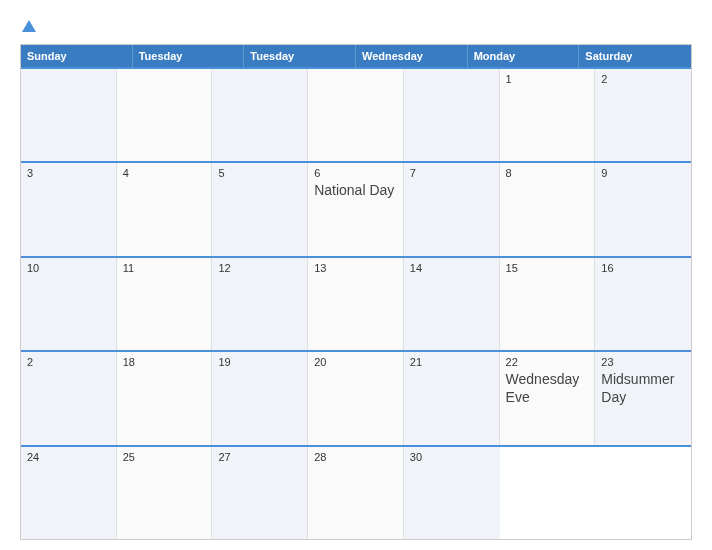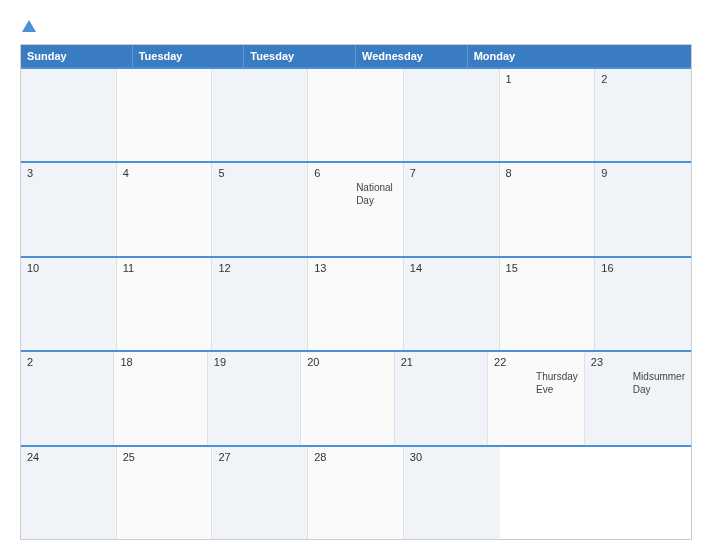--- a/index.html
+++ b/index.html
@@ -112,25 +112,24 @@
     .cal-cell:last-child {
       border-right: none;
     }
     .day-num {
       font-size: 11px;
       color: #333;
       display: block;
       margin-bottom: 2px;
     }
     .day-event {
-      font-size: 10px;
+      font-size: 14px;
       color: #444;
       display: block;
       line-height: 1.3;
-      margin-left: 42px;
     }
     .empty-cell {
       background: #fafafa;
     }
   </style>
 </head>
 <body>
 
 <div class="page">
   <div class="header">
@@ -144,20 +143,21 @@
     <div class="country"></div>
   </div>
 
   <div class="calendar">
     <div class="cal-header-row">
     <div class="cal-header-cell">Sunday</div>
         <div class="cal-header-cell">Tuesday</div>
         <div class="cal-header-cell">Tuesday</div>
         <div class="cal-header-cell">Wednesday</div>
         <div class="cal-header-cell">Monday</div>
+        <div class="cal-header-cell">Saturday</div>
       </div>
     <div class="cal-body">
     <div class="cal-week">
           <div class="cal-cell empty-cell"></div>
           <div class="cal-cell empty-cell"></div>
           <div class="cal-cell empty-cell"></div>
           <div class="cal-cell empty-cell"></div>
           <div class="cal-cell empty-cell"></div>
           <div class="cal-cell">
             <span class="day-num">1</span>
@@ -224,21 +224,21 @@
             <span class="day-num">19</span>
           </div>
           <div class="cal-cell">
             <span class="day-num">20</span>
           </div>
           <div class="cal-cell">
             <span class="day-num">21</span>
           </div>
           <div class="cal-cell">
             <span class="day-num">22</span>
-            <span class="day-event">Thursday Eve</span>
+            <span class="day-event">Wednesday Eve</span>
           </div>
           <div class="cal-cell">
             <span class="day-num">23</span>
             <span class="day-event">Midsummer Day</span>
           </div>
         </div>
         <div class="cal-week">
           <div class="cal-cell">
             <span class="day-num">24</span>
           </div>

